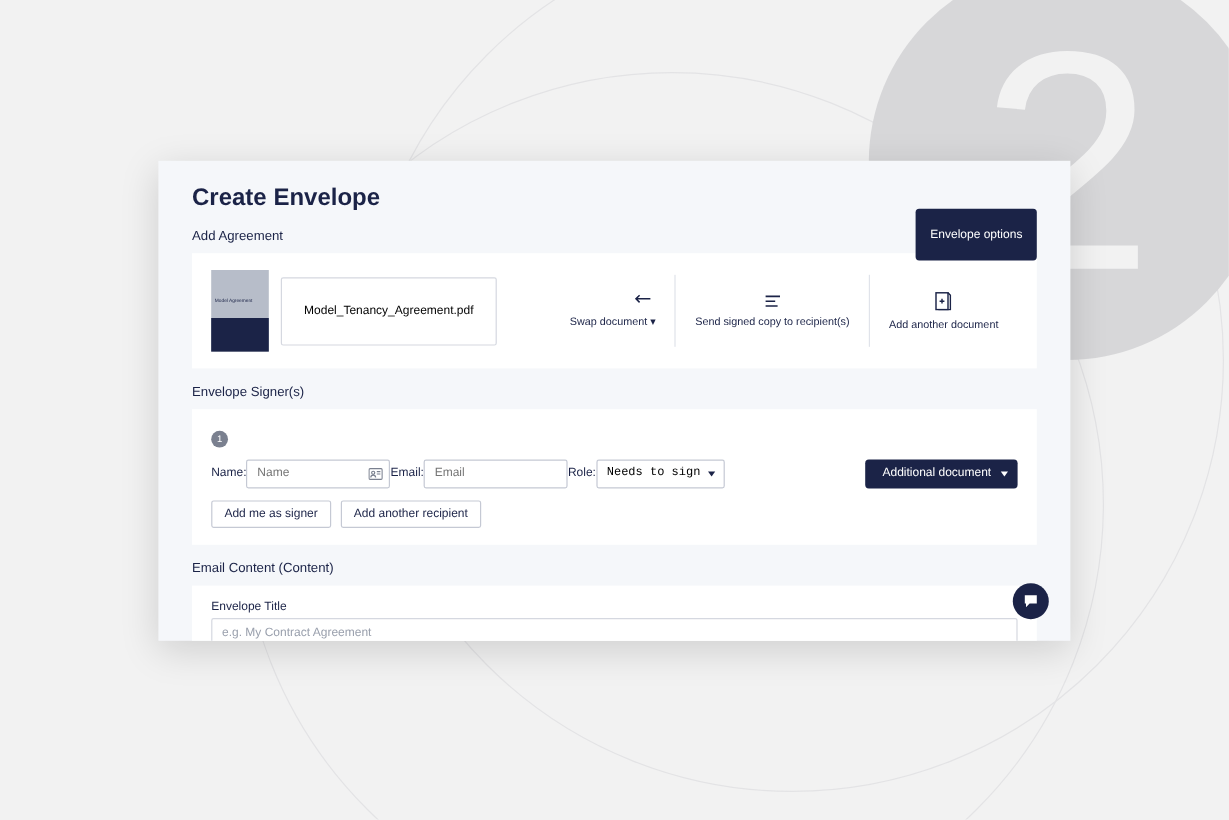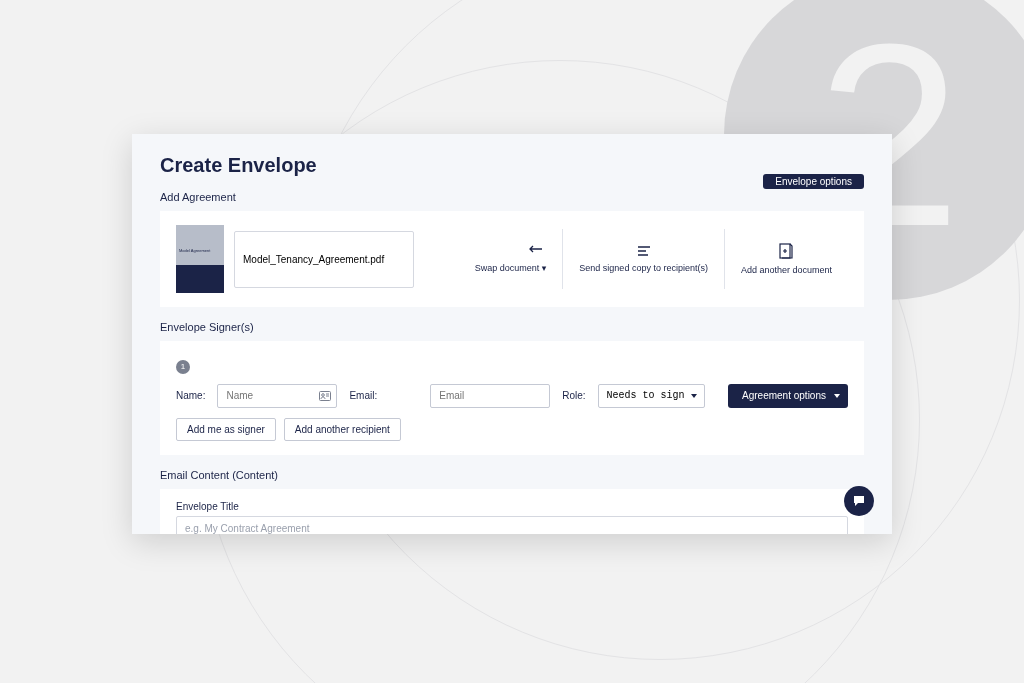--- a/index.html
+++ b/index.html
@@ -54,21 +54,21 @@
     margin-bottom: 10px;
   }
   .top-right-btn {
     position: absolute;
     top: 40px;
     right: 28px;
     background: #1b2347;
     color: #fff;
     border: none;
     font-size: 10px;
-    padding: 2px 12px;
+    padding: 16px 12px;
     border-radius: 3px;
     cursor: pointer;
   }
   .section-label {
     font-size: 11px;
     color: #1b2347;
     margin: 14px 0 8px;
   }
   .card {
     background: #fff;
@@ -100,20 +100,21 @@
     font-size: 4px;
     color: #1b2347;
     line-height: 1.1;
   }
   .doc-name-input {
     width: 180px;
     font-size: 10px;
     padding: 22px 8px;
     border: 1px solid #d5d8e0;
     border-radius: 2px;
+    text-align: center;
   }
   .doc-actions {
     display: flex;
     align-items: stretch;
     margin-left: auto;
   }
   .doc-action {
     display: flex;
     flex-direction: column;
     align-items: center;
@@ -138,36 +139,36 @@
     color: #fff;
     font-size: 8px;
     display: inline-flex;
     align-items: center;
     justify-content: center;
     margin-bottom: 10px;
   }
   .form-row {
     display: flex;
     align-items: center;
-    gap: 12px;
+    gap: 0;
     margin-bottom: 10px;
   }
   .form-row label {
     font-size: 10px;
     color: #1b2347;
   }
   .text-input {
     font-size: 10px;
     padding: 5px 8px;
     border: 1px solid #c5c9d4;
     border-radius: 2px;
     height: 24px;
   }
   .name-input { width: 120px; }
-  .email-input { width: 120px; margin-left: 41px; }
+  .email-input { width: 120px; }
   .role-select {
     font-size: 10px;
     padding: 4px 18px 4px 8px;
     border: 1px solid #c5c9d4;
     border-radius: 2px;
     height: 24px;
     appearance: none;
     background: #fff;
     position: relative;
     font-family: Liberation Mono, monospace;
@@ -316,21 +317,21 @@
             </svg>
         </span>
         <label>Email:</label>
         <input class="text-input email-input" type="text" placeholder="Email" style="">
         <label>Role:</label>
         <span class="select-wrap">
           <select class="role-select">
             <option>Needs to sign</option>
           </select>
         </span>
-        <button class="add-opts-btn">Agreement options</button>
+        <button class="add-opts-btn">Additional document</button>
       </div>
       <div class="btn-row">
         <button class="ghost-btn">Add me as signer</button>
         <button class="ghost-btn">Add another recipient</button>
       </div>
     </div>
 
     <div class="section-label">Email Content (Content)</div>
     <div class="card email-card">
       <label class="field-label">Envelope Title</label>

